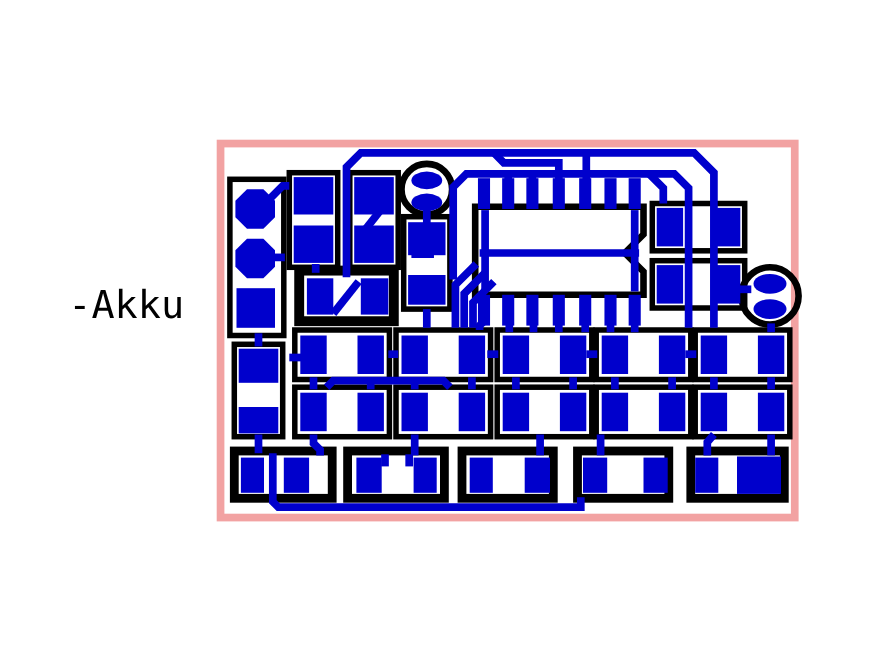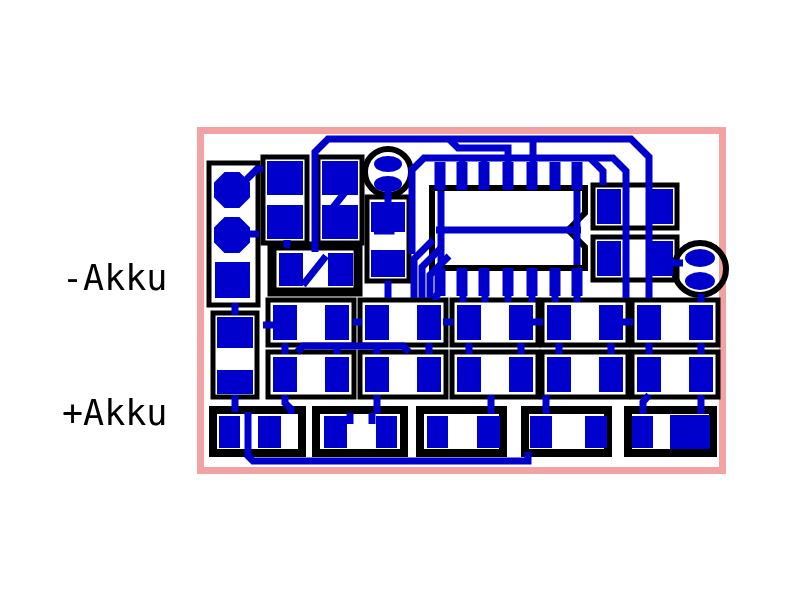--- a/index.html
+++ b/index.html
@@ -8,21 +8,20 @@
   #pin-labels{position:absolute;left:62px;top:166px;color:#000;font-size:35px;
               line-height:45px;white-space:pre;font-weight:400;}
   #pcb-svg{position:absolute;left:0;top:0;}
 </style>
 </head>
 <body>
 
 <div id="stage">
   <div id="pin-labels">
     <div>-Akku</div>
-    <div>+Akku</div>
   </div>
   <svg id="pcb-svg" width="800" height="600">
       <rect x="200.5" y="130.5" width="522" height="340" fill="none" stroke="#f2a2a2" stroke-width="7"></rect>
       <rect x="209" y="163" width="49" height="142" fill="none" stroke="#000000" stroke-width="5"></rect>
       <rect x="263" y="157" width="44" height="86" fill="none" stroke="#000000" stroke-width="5"></rect>
       <rect x="318" y="157" width="44" height="86" fill="none" stroke="#000000" stroke-width="5"></rect>
       <circle cx="388" cy="172" r="23" fill="none" stroke="#000000" stroke-width="6"></circle>
       <rect x="367" y="197" width="42" height="84" fill="none" stroke="#000000" stroke-width="5"></rect>
       <rect x="272" y="246" width="86" height="46" fill="none" stroke="#000000" stroke-width="9"></rect>
       <rect x="593" y="185" width="84" height="43" fill="none" stroke="#000000" stroke-width="5"></rect>

